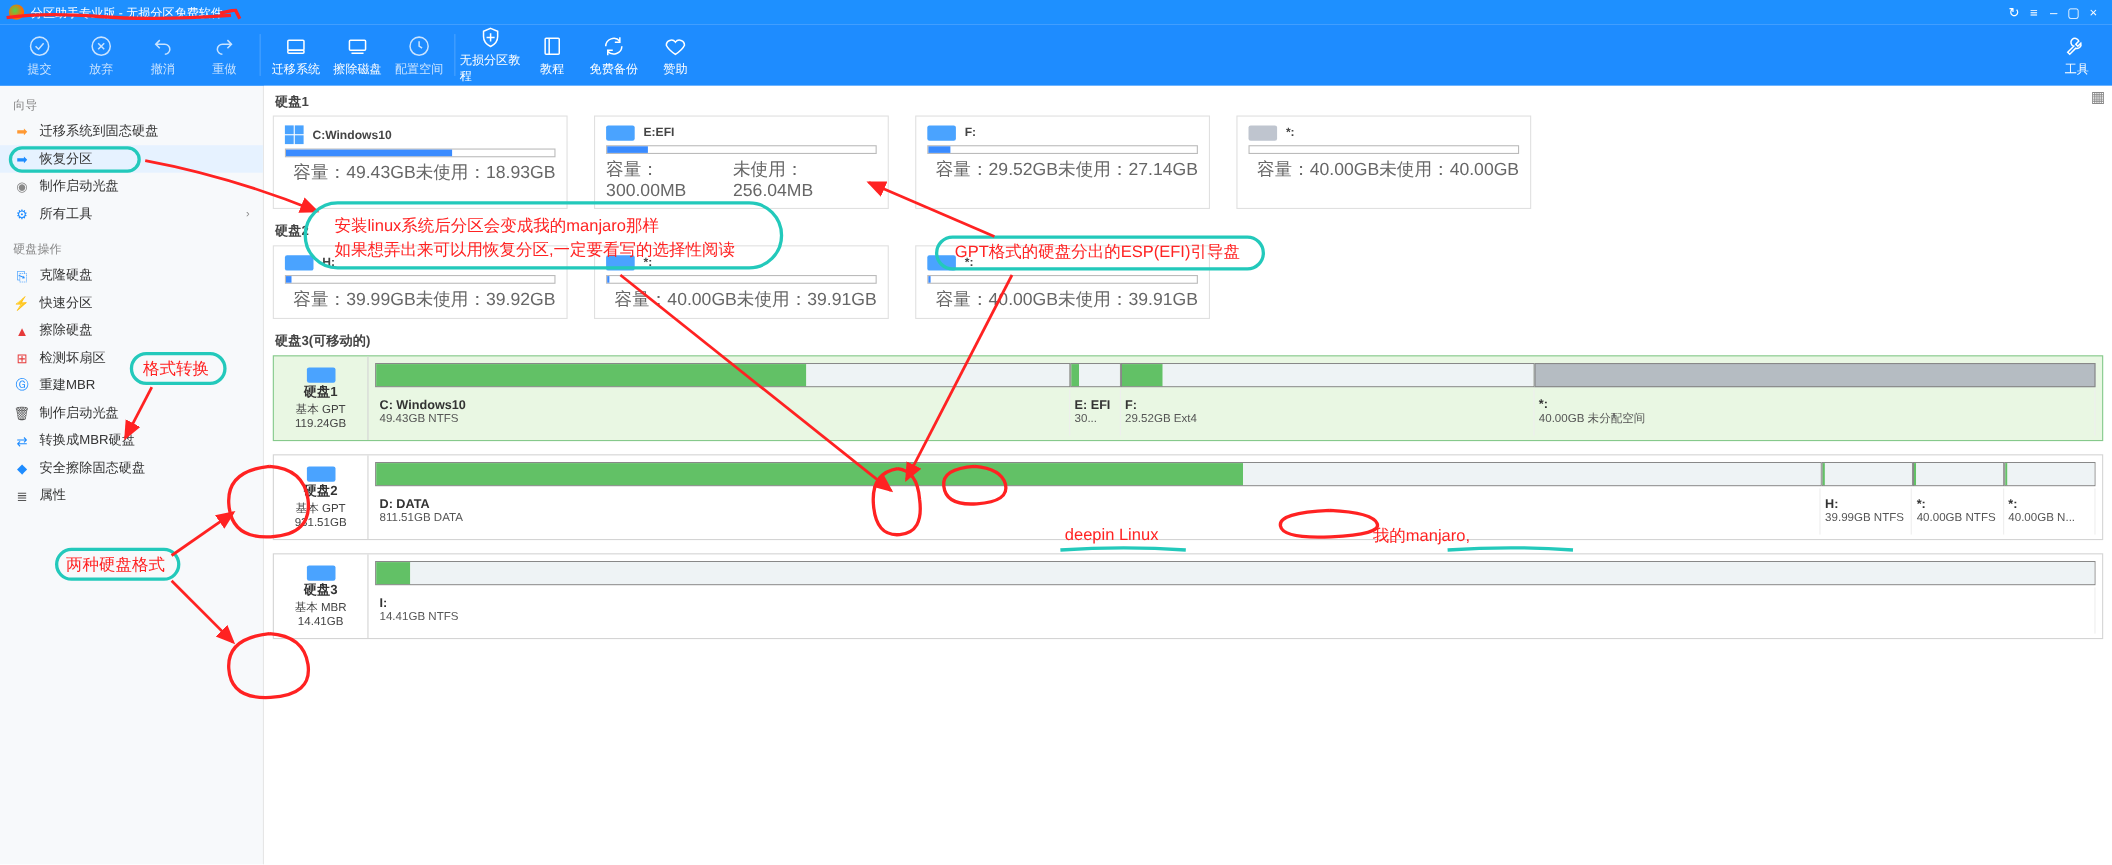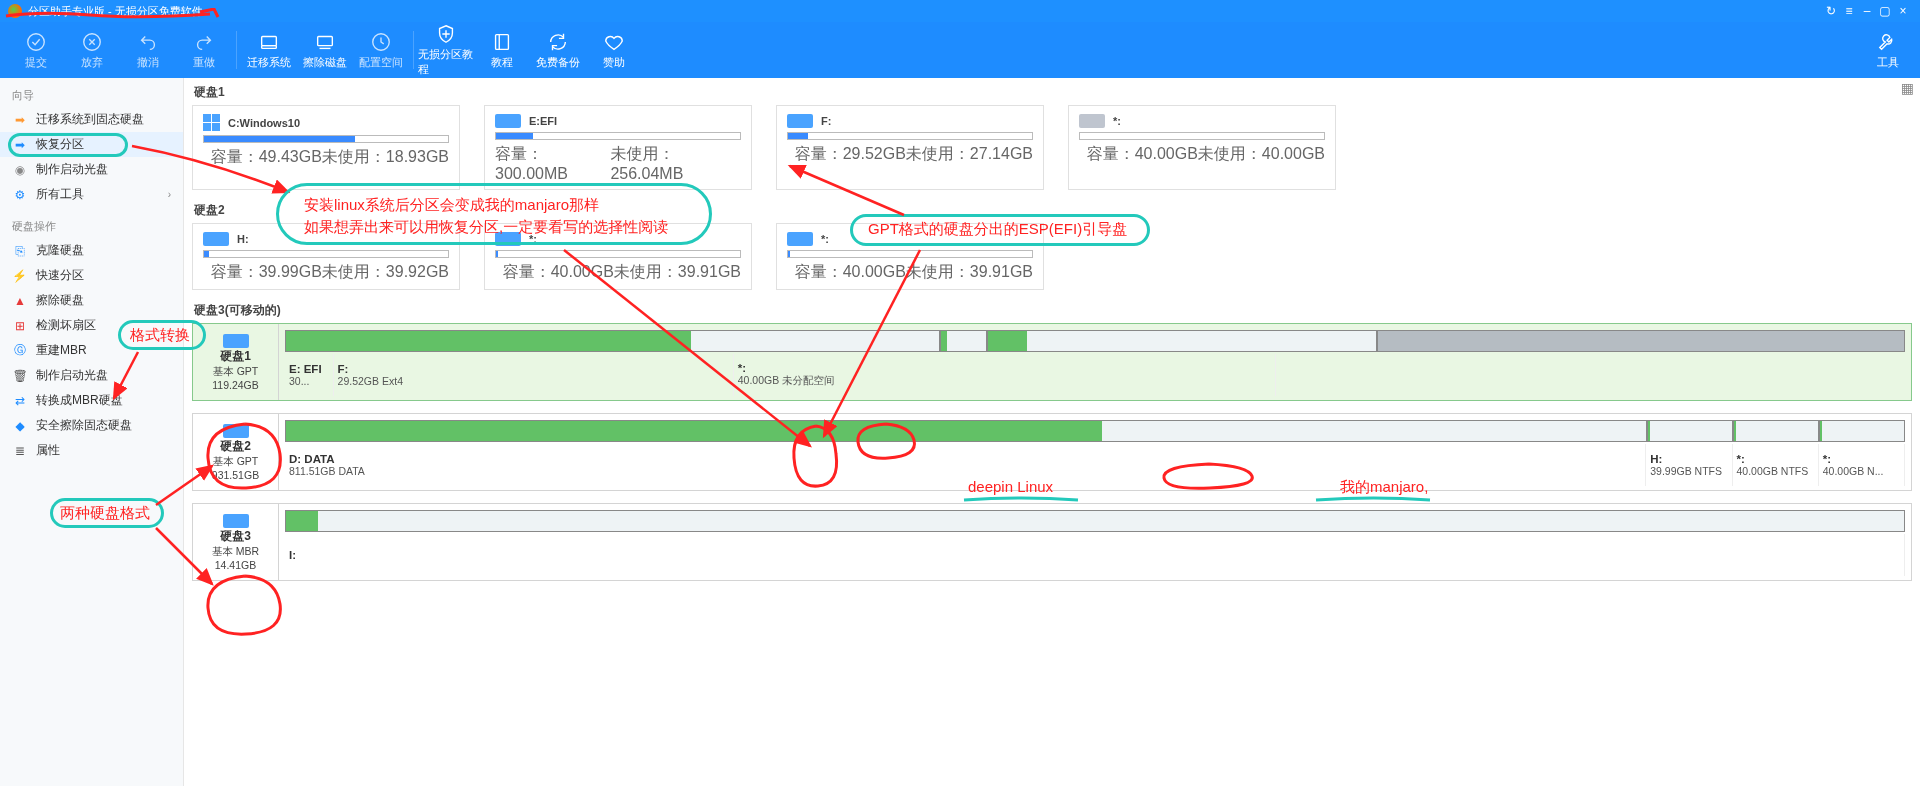--- a/index.html
+++ b/index.html
@@ -16,21 +16,21 @@
 .toolbar .tbtn { width: 56px; height: 56px; display: flex; flex-direction: column; align-items: center; justify-content: center; gap: 2px; cursor: pointer; }
 .toolbar .tbtn .ico { width: 22px; height: 22px; display: flex; align-items: center; justify-content: center; }
 .toolbar .tbtn svg { stroke: #c9e3ff; fill: none; }
 .toolbar .tbtn.enabled svg { stroke: #fff; }
 .toolbar .tbtn.enabled { color: #fff; }
 .toolbar .sep { width: 1px; height: 38px; background: rgba(255,255,255,.2); margin: 0 4px; }
 .toolbar .right { position: absolute; right: 4px; top: 0; height: 56px; display: flex; align-items: center; justify-content: center; }
 
 
 .main { display: flex; height: calc(786px - 78px); }
-.sidebar { width: 184px; background: #f7f9fb; border-right: 1px solid #e6e6e6; padding: 6px 0; font-size: 12px; color: #333; }
+.sidebar { width: 240px; background: #f7f9fb; border-right: 1px solid #e6e6e6; padding: 6px 0; font-size: 12px; color: #333; }
 .sidebar .grouptitle { padding: 4px 12px; color: #888; font-size: 11px; }
 .sidebar .item { display: flex; align-items: center; gap: 8px; padding: 4px 12px; cursor: pointer; position: relative; }
 .sidebar .item .ic { width: 16px; height: 16px; display: flex; align-items: center; justify-content: center; }
 .sidebar .item.selected { background: #e6f2ff; }
 .sidebar .chev { margin-left: auto; color: #888; font-size: 10px; }
 
 .content { flex: 1; background: #fff; overflow-y: hidden; padding: 4px 8px; font-size: 11px; color: #333; position: relative; }
 .section-label { font-weight: bold; color: #444; margin: 2px 0 4px 2px; font-size: 12px; }
 
 
@@ -372,20 +372,24 @@
               <div class="used" style="width:15%"></div>
               <div class="free" style="width:85%"></div>
             </div>
             <div class="seg" style="width: 24.7%;">
               <div class="used" style="width:10%"></div>
               <div class="free" style="width:90%"></div>
             </div>
             <div class="seg unalloc" style="width: 33.5%;"></div>
           </div>
           <div class="labels">
+            <div class="plabel" style="width: 41.5%;">
+              <span class="pn">C: Windows10</span>
+              <span class="ps">49.43GB NTFS</span>
+            </div>
             <div class="plabel" style="width: 3%;">
               <span class="pn">E: EFI</span>
               <span class="ps">30...</span>
             </div>
             <div class="plabel" style="width: 24.7%;">
               <span class="pn">F:</span>
               <span class="ps">29.52GB Ext4</span>
             </div>
             <div class="plabel" style="width: 33.5%;">
               <span class="pn">*:</span>
@@ -450,20 +454,21 @@
         <div class="diskmap">
           <div class="barwrap">
             <div class="seg" style="width: 100%;">
               <div class="used" style="width:2%"></div>
               <div class="free" style="width:98%"></div>
             </div>
           </div>
           <div class="labels">
             <div class="plabel" style="width: 100%;">
               <span class="pn">I:</span>
+              <span class="ps">14.41GB NTFS</span>
             </div>
           </div>
         </div>
       </div>
     </div>
 </div>
 
 <svg class="anno" style="left:0;top:8px" width="230" height="18">
     <path d="M6 8 Q40 3 90 7 T210 6 M200 4 l14 -3 l4 8" stroke="#ff2222" stroke-width="3" fill="none"></path>
   </svg>
@@ -552,20 +557,20 @@
     <path d="M38 6 Q8 8 10 24 Q12 42 40 40 Q70 38 66 22 Q62 8 38 6" stroke="#ff2222" stroke-width="3" fill="none"></path>
   </svg>
 <svg class="anno" style="left:1154px;top:460px" width="110" height="34">
     <path d="M55 4 Q8 6 10 18 Q12 30 56 28 Q102 26 98 16 Q94 6 55 4" stroke="#ff2222" stroke-width="3" fill="none"></path>
   </svg>
 
 <div class="anno-text" style="left:968px;top:478px">deepin Linux</div>
 <svg class="anno" style="left:962px;top:496px" width="120" height="8">
     <path d="M2 4 Q60 0 116 4" stroke="#23c9bb" stroke-width="3" fill="none"></path>
   </svg>
-<div class="anno-text" style="left:1340px;top:478px">我的manjaro,</div>
+<div class="anno-text" style="left:1248px;top:478px">我的manjaro,</div>
 <svg class="anno" style="left:1314px;top:496px" width="120" height="8">
     <path d="M2 4 Q60 0 116 4" stroke="#23c9bb" stroke-width="3" fill="none"></path>
   </svg>
 
 <svg class="anno" style="left:200px;top:570px" width="90" height="74">
     <path d="M45 6 Q6 10 8 38 Q10 66 46 64 Q84 62 80 34 Q76 8 45 6" stroke="#ff2222" stroke-width="3" fill="none"></path>
   </svg>
 
 </body></html>

